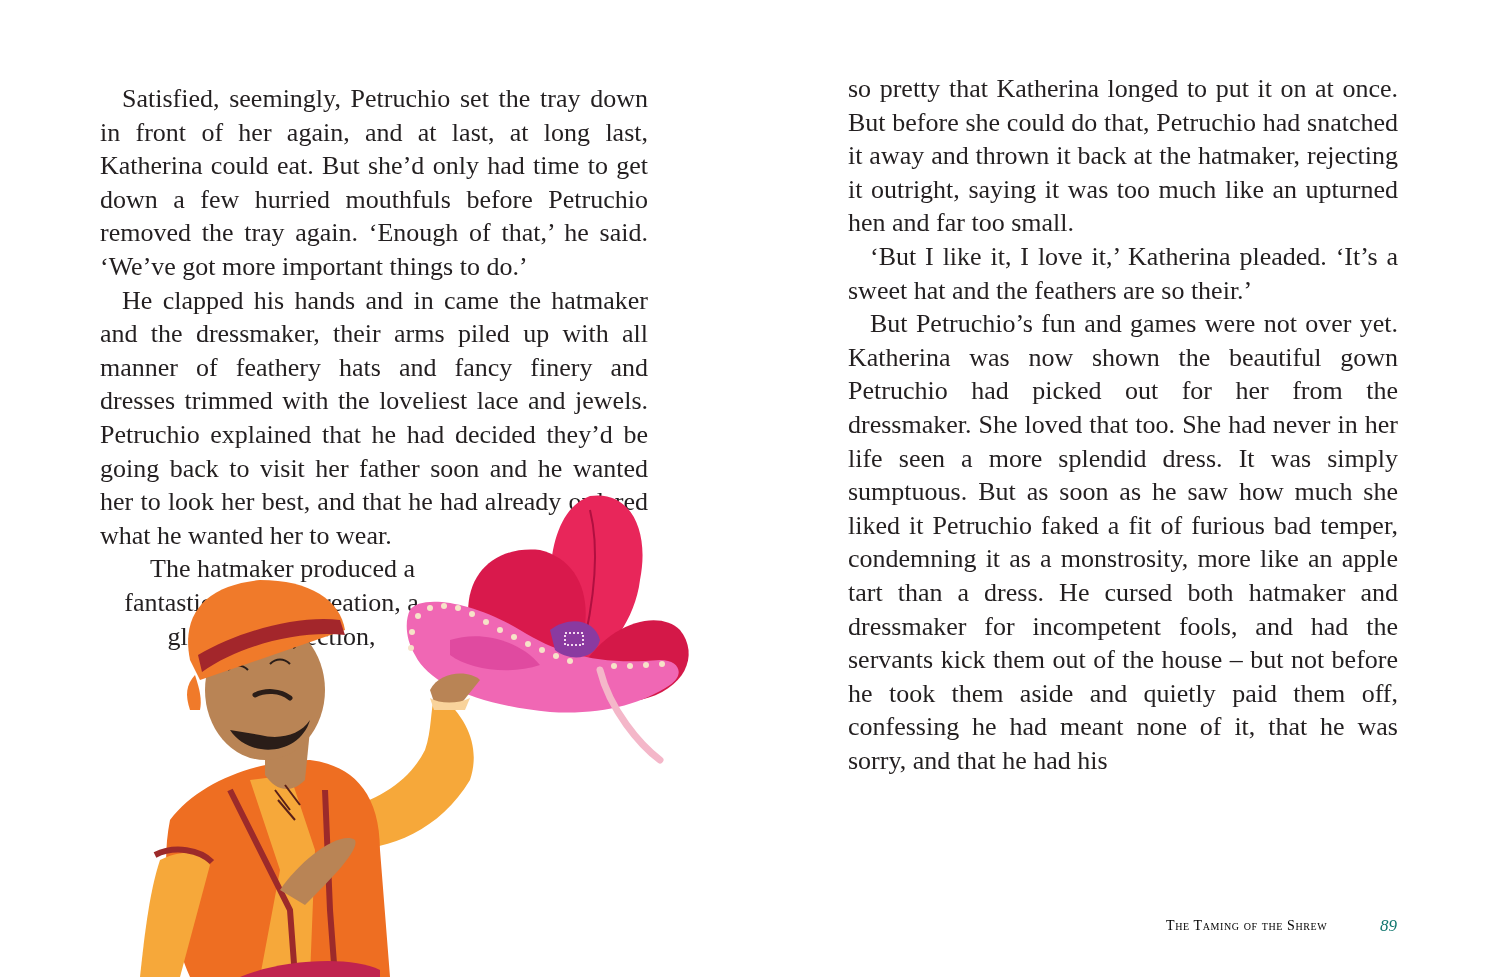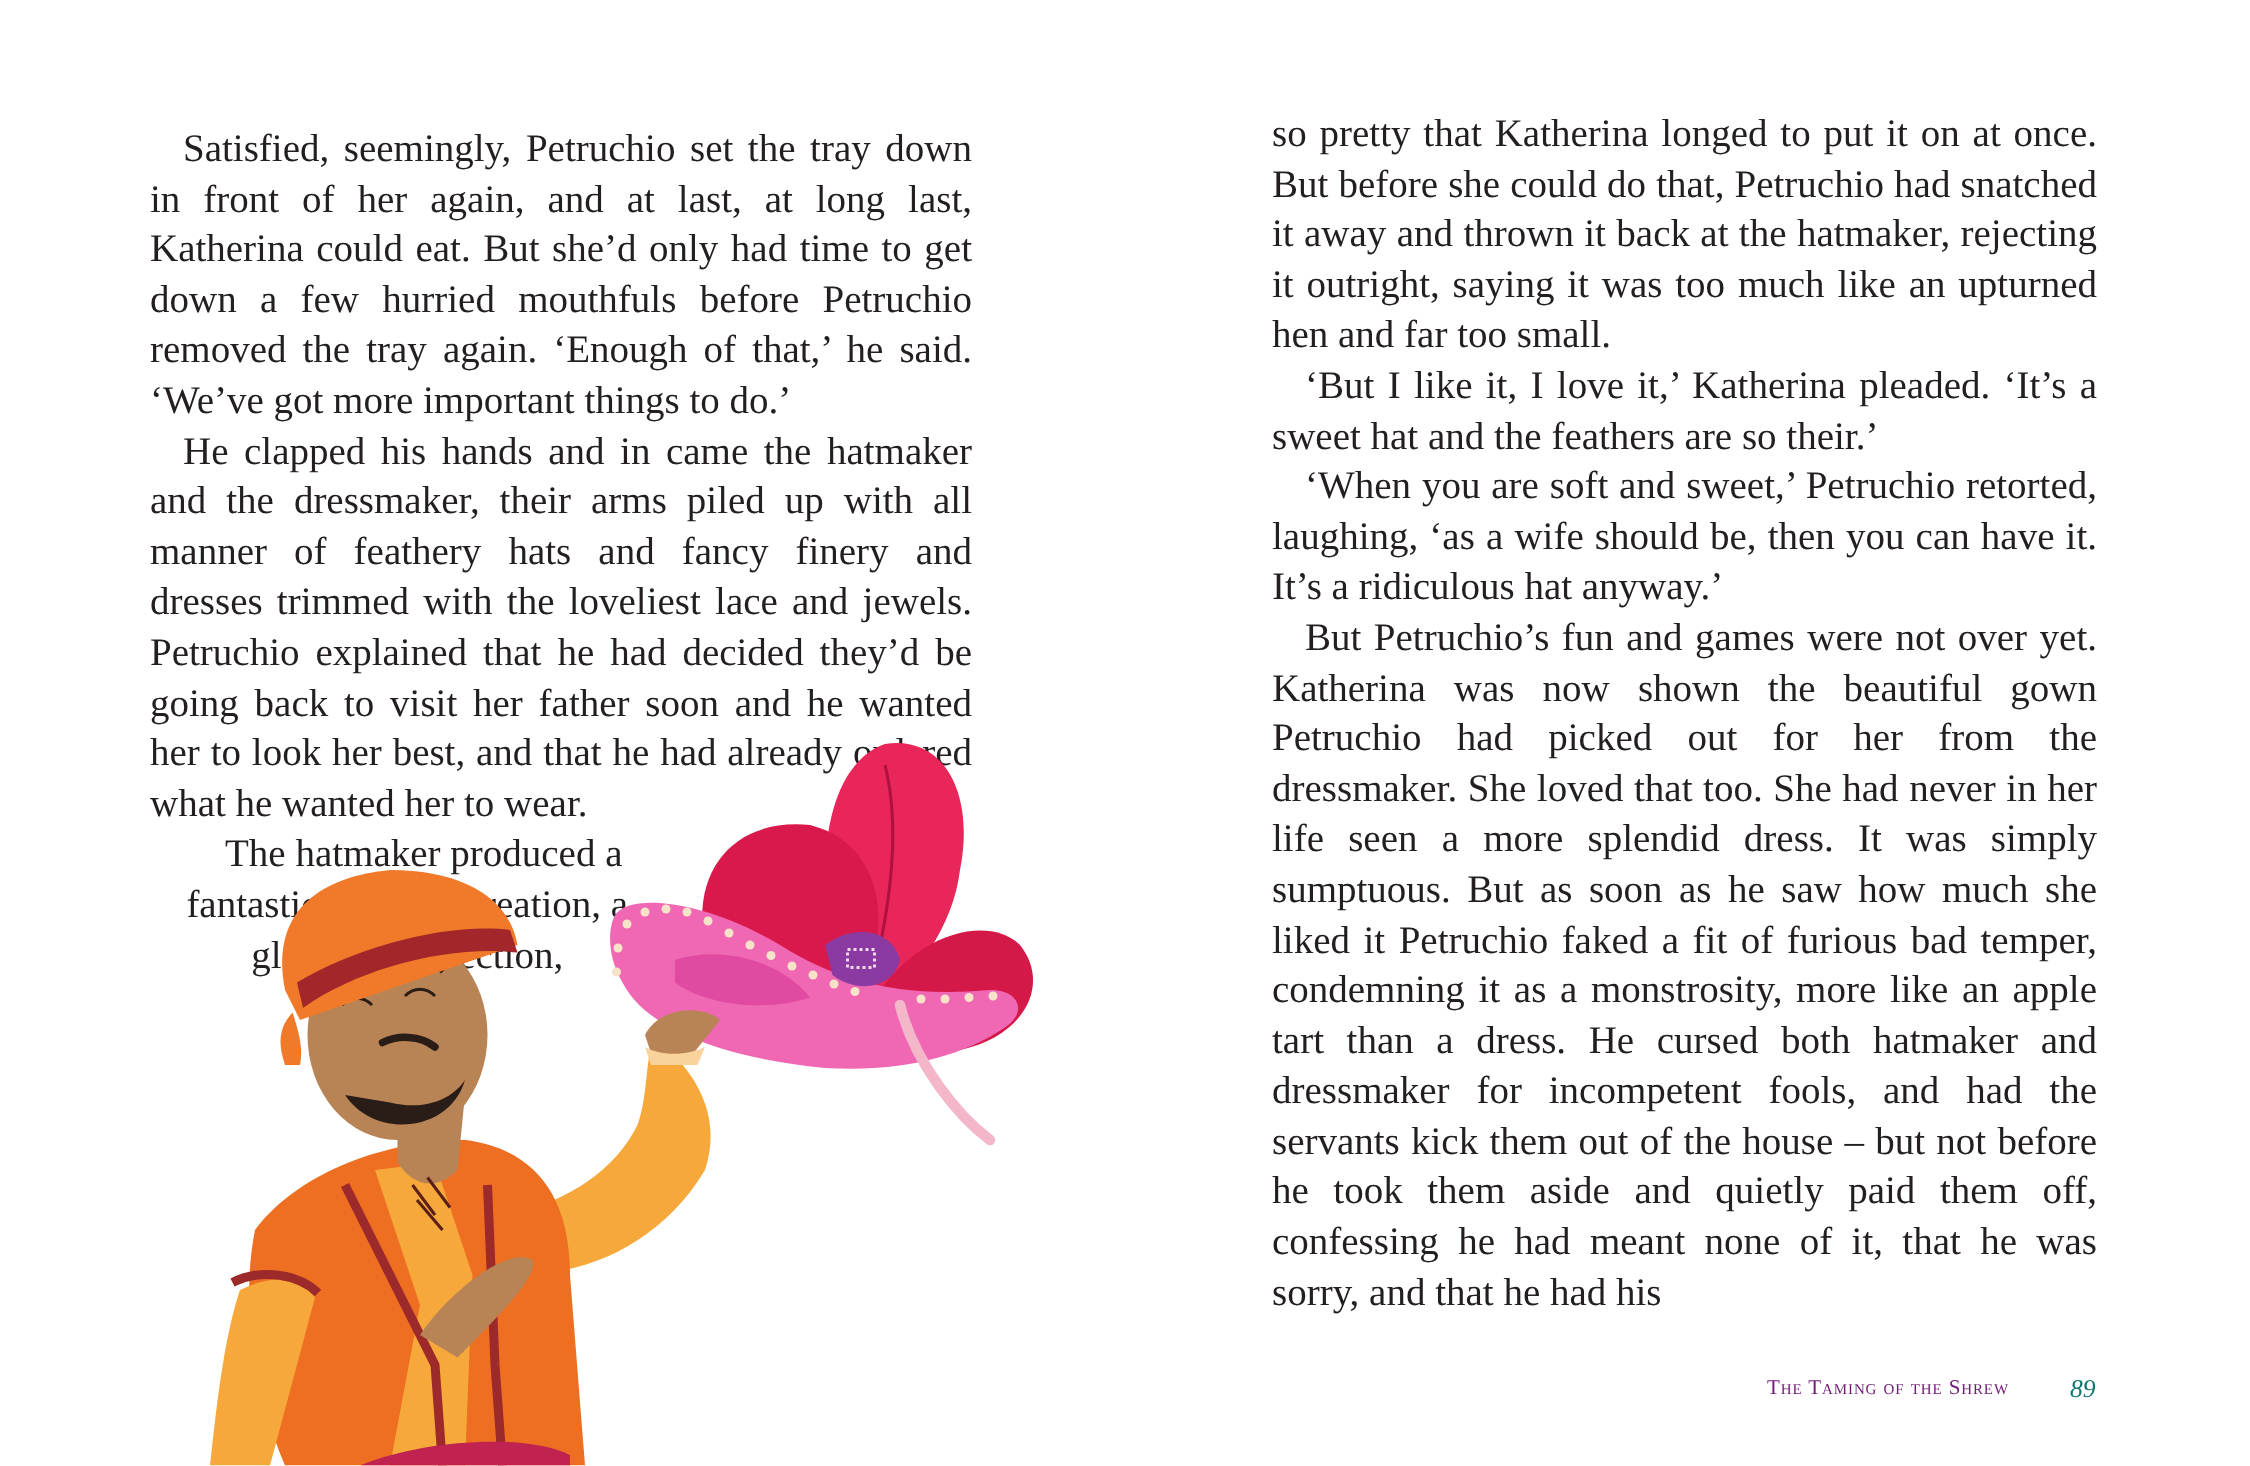--- a/index.html
+++ b/index.html
@@ -10,21 +10,21 @@
   .page-right { left:750px; width:750px; }
   .col { position:absolute; font-size:26px; line-height:33.6px; text-align:justify; }
   .col-left { left:100px; top:82px; width:548px; }
   .col-right { left:98px; top:72px; width:550px; }
   .col p { margin:0; text-indent:0; }
   .col p.indent { text-indent:22px; }
   .col p.cont { text-indent:0; }
   .narrow { width:343px; text-align:center; }
   .illus { position:absolute; left:140px; top:490px; width:580px; height:487px; }
   .running-head { position:absolute; left:416px; top:918px; font-size:14px; letter-spacing:0.6px;
-                  font-variant:small-caps; color:#701a75;margin-left:12px; }
+                  font-variant:small-caps; color:#000000; }
   .folio { position:absolute; left:630px; top:916px; font-size:17px; font-style:italic; color:#0f766e; }
 </style>
 </head>
 <body>
 
 <div class="page page-left">
   <div class="col col-left">
     <p class="indent">Satisfied, seemingly, Petruchio set the tray down in front of her again, and at last, at long last, Katherina could eat. But she’d only had time to get down a few hurried mouthfuls before Petruchio removed the tray again. ‘Enough of that,’ he said. ‘We’ve got more important things to do.’</p>
     <p class="indent">He clapped his hands and in came the hatmaker and the dressmaker, their arms piled up with all manner of feathery hats and fancy finery and dresses trimmed with the loveliest lace and jewels. Petruchio explained that he had decided they’d be going back to visit her father soon and he wanted her to look her best, and that he had already ordered what he wanted her to wear.</p>
     <p class="indent narrow">The hatmaker produced a fantastic feathery creation, a glorious confection,</p>
@@ -99,18 +99,17 @@
       <path d="M58 165 C100 140 160 125 200 130 L205 145 C160 140 100 155 62 182 Z" fill="#a3262b"></path>
       <path d="M55 185 C60 200 62 210 60 220 L50 220 C45 205 46 195 55 185 Z" fill="#f07a2a"></path>
     </g>
   </svg>
 </div>
 
 <div class="page page-right">
   <div class="col col-right">
     <p class="cont">so pretty that Katherina longed to put it on at once. But before she could do that, Petruchio had snatched it away and thrown it back at the hatmaker, rejecting it outright, saying it was too much like an upturned hen and far too small.</p>
     <p class="indent">‘But I like it, I love it,’ Katherina pleaded. ‘It’s a sweet hat and the feathers are so their.’</p>
-    <p class="indent">‘When you are soft and sweet,’ Petruchio retorted, laughing, ‘as a wife should be, then you can have it. It’s a ridiculous hat anyway.’</p>
     <p class="indent">But Petruchio’s fun and games were not over yet. Katherina was now shown the beautiful gown Petruchio had picked out for her from the dressmaker. She loved that too. She had never in her life seen a more splendid dress. It was simply sumptuous. But as soon as he saw how much she liked it Petruchio faked a fit of furious bad temper, condemning it as a monstrosity, more like an apple tart than a dress. He cursed both hatmaker and dressmaker for incompetent fools, and had the servants kick them out of the house – but not before he took them aside and quietly paid them off, confessing he had meant none of it, that he was sorry, and that he had his</p>
   </div>
   <div class="running-head">The Taming of the Shrew</div>
   <div class="folio">89</div>
 </div>
 
 </body></html>

